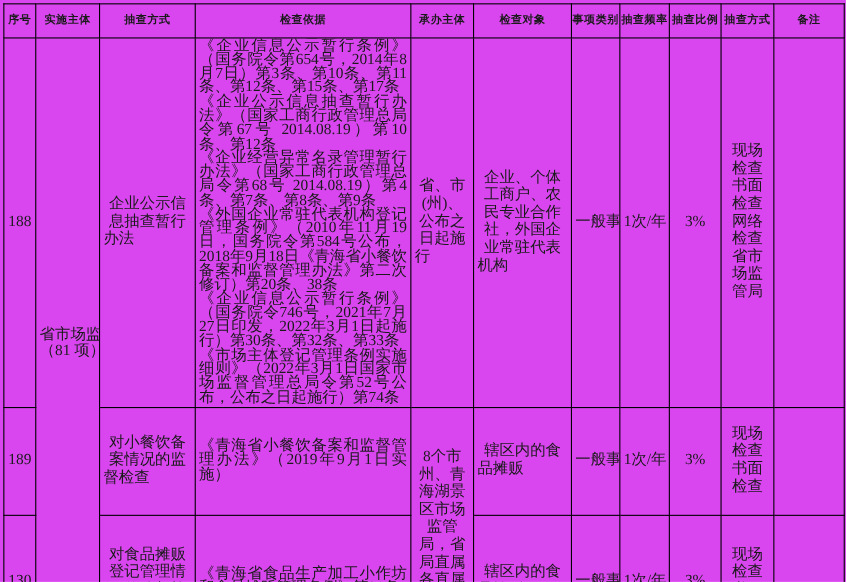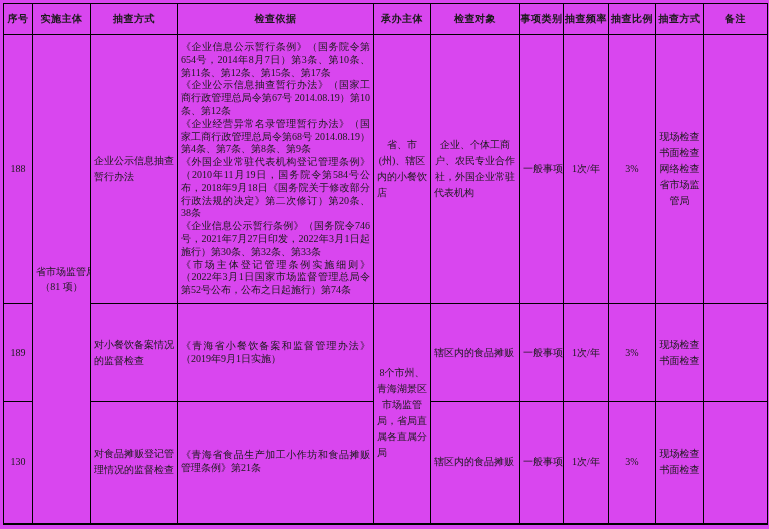--- a/index.html
+++ b/index.html
@@ -23,21 +23,21 @@
     width: 764px;
     border-collapse: collapse;
     table-layout: fixed;
     border: 1px solid #000;
     border-bottom-width: 2px;
   }
   table.grid td, table.grid th {
     border: 1px solid #000;
     vertical-align: middle;
     text-align: center;
-    font-size: 10px;
+    font-size: 14px;
     line-height: 16px;
     padding: 1px 3px;
     overflow: hidden;
     word-wrap: break-word;
   }
   table.grid th {
     font-weight: bold;
     font-size: 10px;
     letter-spacing: 0.5px;
     white-space: nowrap;
@@ -106,25 +106,25 @@
         <td class="c-index">188</td>
         <td class="c-impl" rowspan="3">
           <div>省市场监管局</div>
           <div>（81 项）</div>
         </td>
         <td class="justify">企业公示信息抽查暂行办法</td>
         <td class="c-basis">
           <div class="basis-line">《企业信息公示暂行条例》（国务院令第654号，2014年8月7日）第3条、第10条、第11条、第12条、第15条、第17条</div>
           <div class="basis-line">《企业公示信息抽查暂行办法》（国家工商行政管理总局令第67号 2014.08.19）第10条、第12条</div>
           <div class="basis-line">《企业经营异常名录管理暂行办法》（国家工商行政管理总局令第68号 2014.08.19）第4条、第7条、第8条、第9条</div>
-          <div class="basis-line">《外国企业常驻代表机构登记管理条例》（2010年11月19日，国务院令第584号公布，2018年9月18日《国务院关于修改部分行政法规的决定》第二次修订）第20条、38条</div>
+          <div class="basis-line">《外国企业常驻代表机构登记管理条例》（2010年11月19日，国务院令第584号公布，2018年9月18日《青海省小餐饮备案和监督管理办法》第二次修订）第20条、38条</div>
           <div class="basis-line">《企业信息公示暂行条例》（国务院令746号，2021年7月27日印发，2022年3月1日起施行）第30条、第32条、第33条</div>
           <div class="basis-line">《市场主体登记管理条例实施细则》（2022年3月1日国家市场监督管理总局令第52号公布，公布之日起施行）第74条</div>
         </td>
-        <td class="justify">省、市(州)、辖区内的小餐饮店</td>
+        <td class="justify">省、市(州)、公布之日起施行</td>
         <td class="justify">企业、个体工商户、农民专业合作社，外国企业常驻代表机构</td>
         <td class="c-cat">一般事项</td>
         <td class="c-freq">1次/年</td>
         <td class="c-ratio">3%</td>
         <td class="c-method">
           <div>现场检查</div>
           <div>书面检查</div>
           <div>网络检查</div>
           <div>省市场监管局</div>
         </td>

